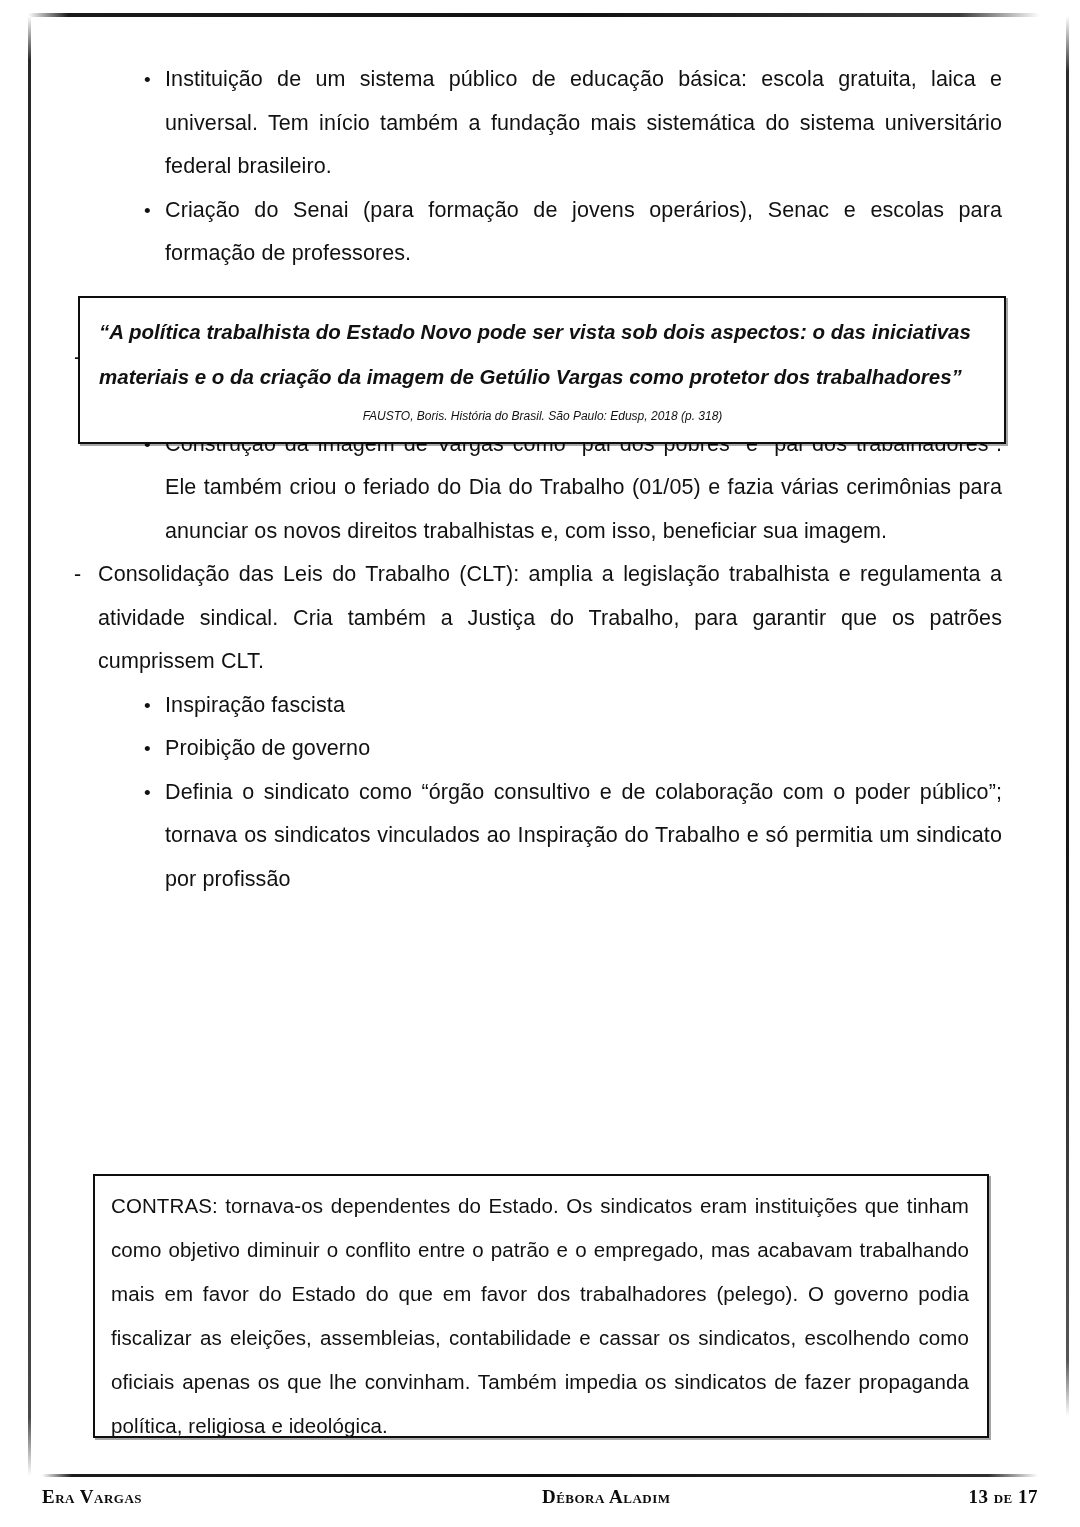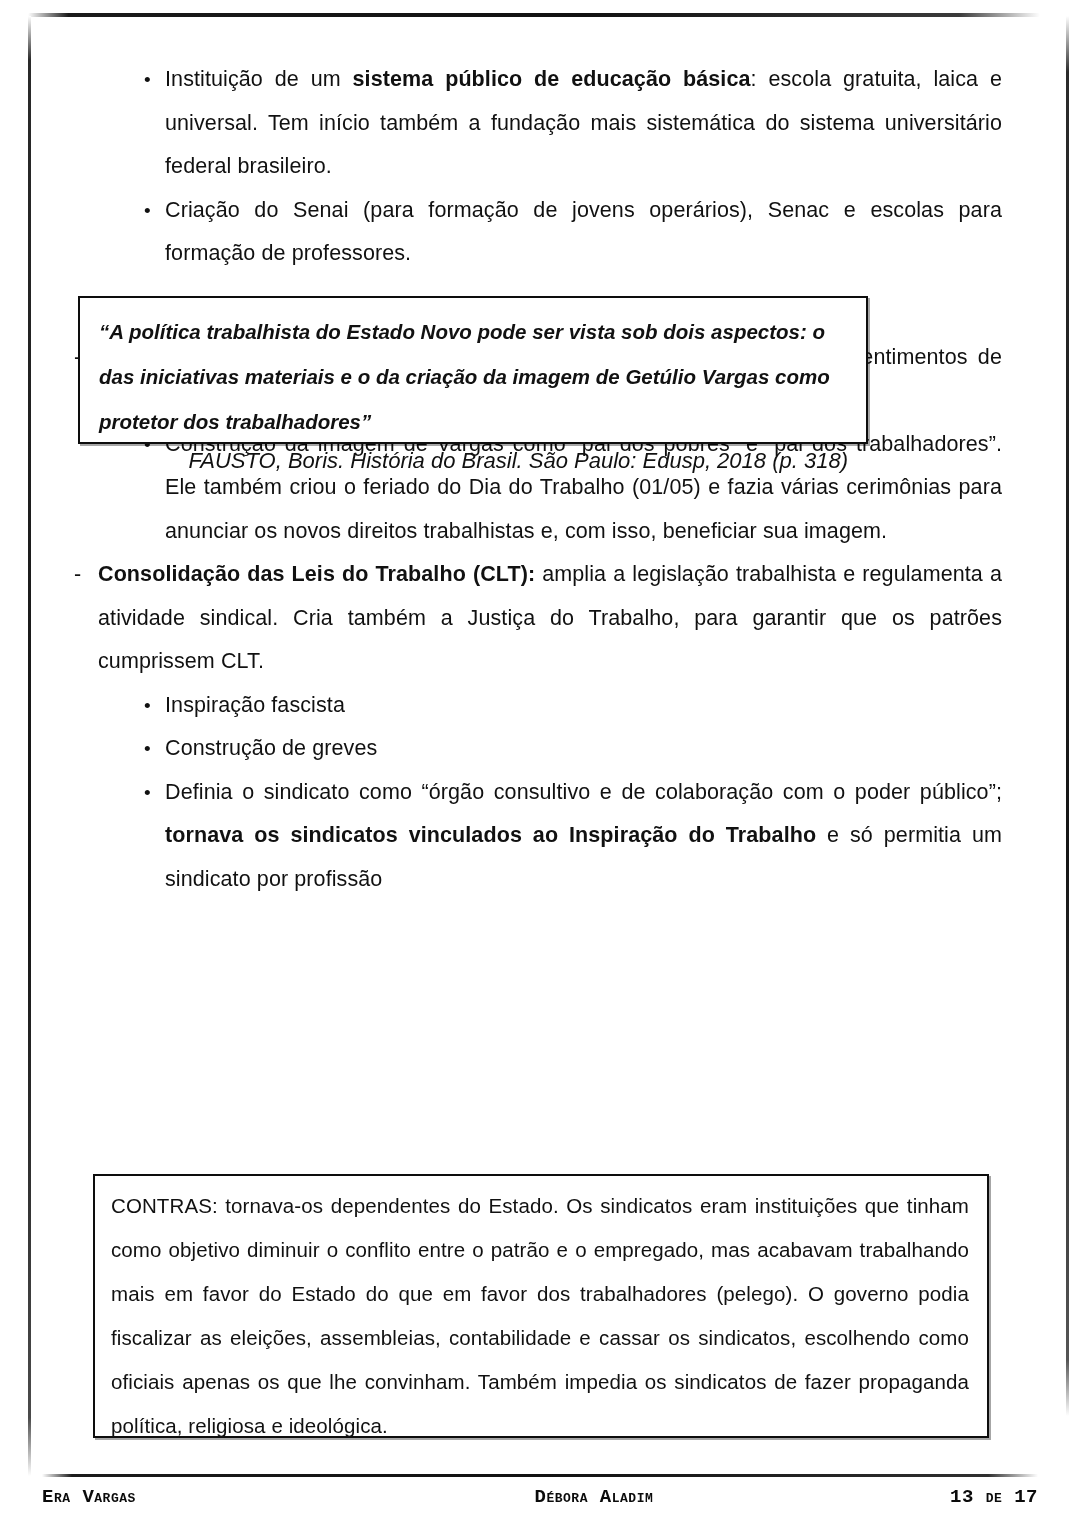--- a/index.html
+++ b/index.html
@@ -83,56 +83,56 @@
     padding-right: 78px;
   }
   .lvl2 .marker {
     position: absolute;
     left: 144px;
     top: 0;
     font-size: 19px;
     line-height: 43.5px;
   }
 
-  .b { font-weight: bold; }
+  .b { font-weight: normal; }
 
   
   .box {
     position: absolute;
     border: 2.5px solid #0d0d0d;
     box-sizing: border-box;
     background: #ffffff;
     box-shadow: 2px 2px 0 0 rgba(0,0,0,0.35);
   }
   .box-inner {
     font-size: 20.5px;
     line-height: 44px;
     text-align: justify;
     letter-spacing: 0.1px;
   }
 
   
   #quote-box {
     left: 78px;
     top: 296px;
-    width: 790px;
+    width: 928px;
     height: 148px;
     padding: 11px 16px 0 19px;
   }
   #quote-box .qtext {
     font-style: italic;
     font-weight: 600;
     font-size: 20.5px;
     line-height: 45px;
   }
   #quote-box .qsrc {
     font-style: italic;
-    font-size: 22px;
+    font-size: 12px;
     line-height: 34px;
-    text-align: right;
+    text-align: center;
     padding-right: 2px;
   }
 
   
   #pros-box {
     left: 93px;
     top: 1053px;
     width: 896px;
     height: 98px;
     padding: 8px 14px 0 16px;
@@ -156,21 +156,21 @@
     background: linear-gradient(to right, #ffffff 0%, #1b1b1b 3%, #111 50%, #2f2f2f 95%, #ffffff 100%);
   }
   .footer {
     position: absolute;
     left: 42px;
     top: 1486px;
     width: 996px;
     display: flex;
     justify-content: space-between;
     align-items: baseline;
-    font-family: Liberation Mono, monospace;
+    font-family: Liberation Serif, serif;
     font-weight: bold;
     font-size: 19px;
     font-variant: small-caps;
     letter-spacing: 0.5px;
     color: #0b0b0b;
   }
   .footer .mid { margin-left: 102px; }
   .footer .right { text-align: left; }
 </style>
 </head>
@@ -189,21 +189,21 @@
         <div class="para lvl2"><span class="marker">•</span><span>Criação do Senai (para formação de jovens operários), Senac e escolas para formação de professores.</span></div>
       </div>
 
     <div style="height:60px"></div>
 
     <div id="mid-bullets">
         <div class="para lvl1"><span class="marker">-</span><span>Concedia benefícios reais aos trabalhadores com o objetivo de despertar sentimentos de </span><span class="b">gratidão</span><span> (com a ajuda da propaganda)</span></div>
         <div class="para lvl2"><span class="marker">•</span><span>Construção da imagem de Vargas como “pai dos pobres” e “pai dos trabalhadores”. Ele também criou o feriado do Dia do Trabalho (01/05) e fazia várias cerimônias para anunciar os novos direitos trabalhistas e, com isso, beneficiar sua imagem.</span></div>
         <div class="para lvl1"><span class="marker">-</span><span class="b">Consolidação das Leis do Trabalho (CLT):</span><span> amplia a legislação trabalhista e regulamenta a atividade sindical. Cria também a Justiça do Trabalho, para garantir que os patrões cumprissem  CLT.</span></div>
         <div class="para lvl2"><span class="marker">•</span><span>Inspiração fascista</span></div>
-        <div class="para lvl2"><span class="marker">•</span><span>Construção de greves</span></div>
+        <div class="para lvl2"><span class="marker">•</span><span>Proibição de governo</span></div>
         <div class="para lvl2"><span class="marker">•</span><span>Definia o sindicato como “órgão consultivo e de colaboração com o poder público”; </span><span class="b">tornava os sindicatos vinculados ao Inspiração do Trabalho</span><span> e só permitia um sindicato por profissão</span></div>
       </div>
 
   </div>
 
   <div class="box" id="quote-box">
     <div class="qtext">“A política trabalhista do Estado Novo pode ser vista sob dois aspectos: o das iniciativas materiais e o da criação da imagem de Getúlio Vargas como protetor dos trabalhadores”</div>
     <div class="qsrc">FAUSTO, Boris. História do Brasil. São Paulo: Edusp, 2018 (p. 318)</div>
   </div>
 

